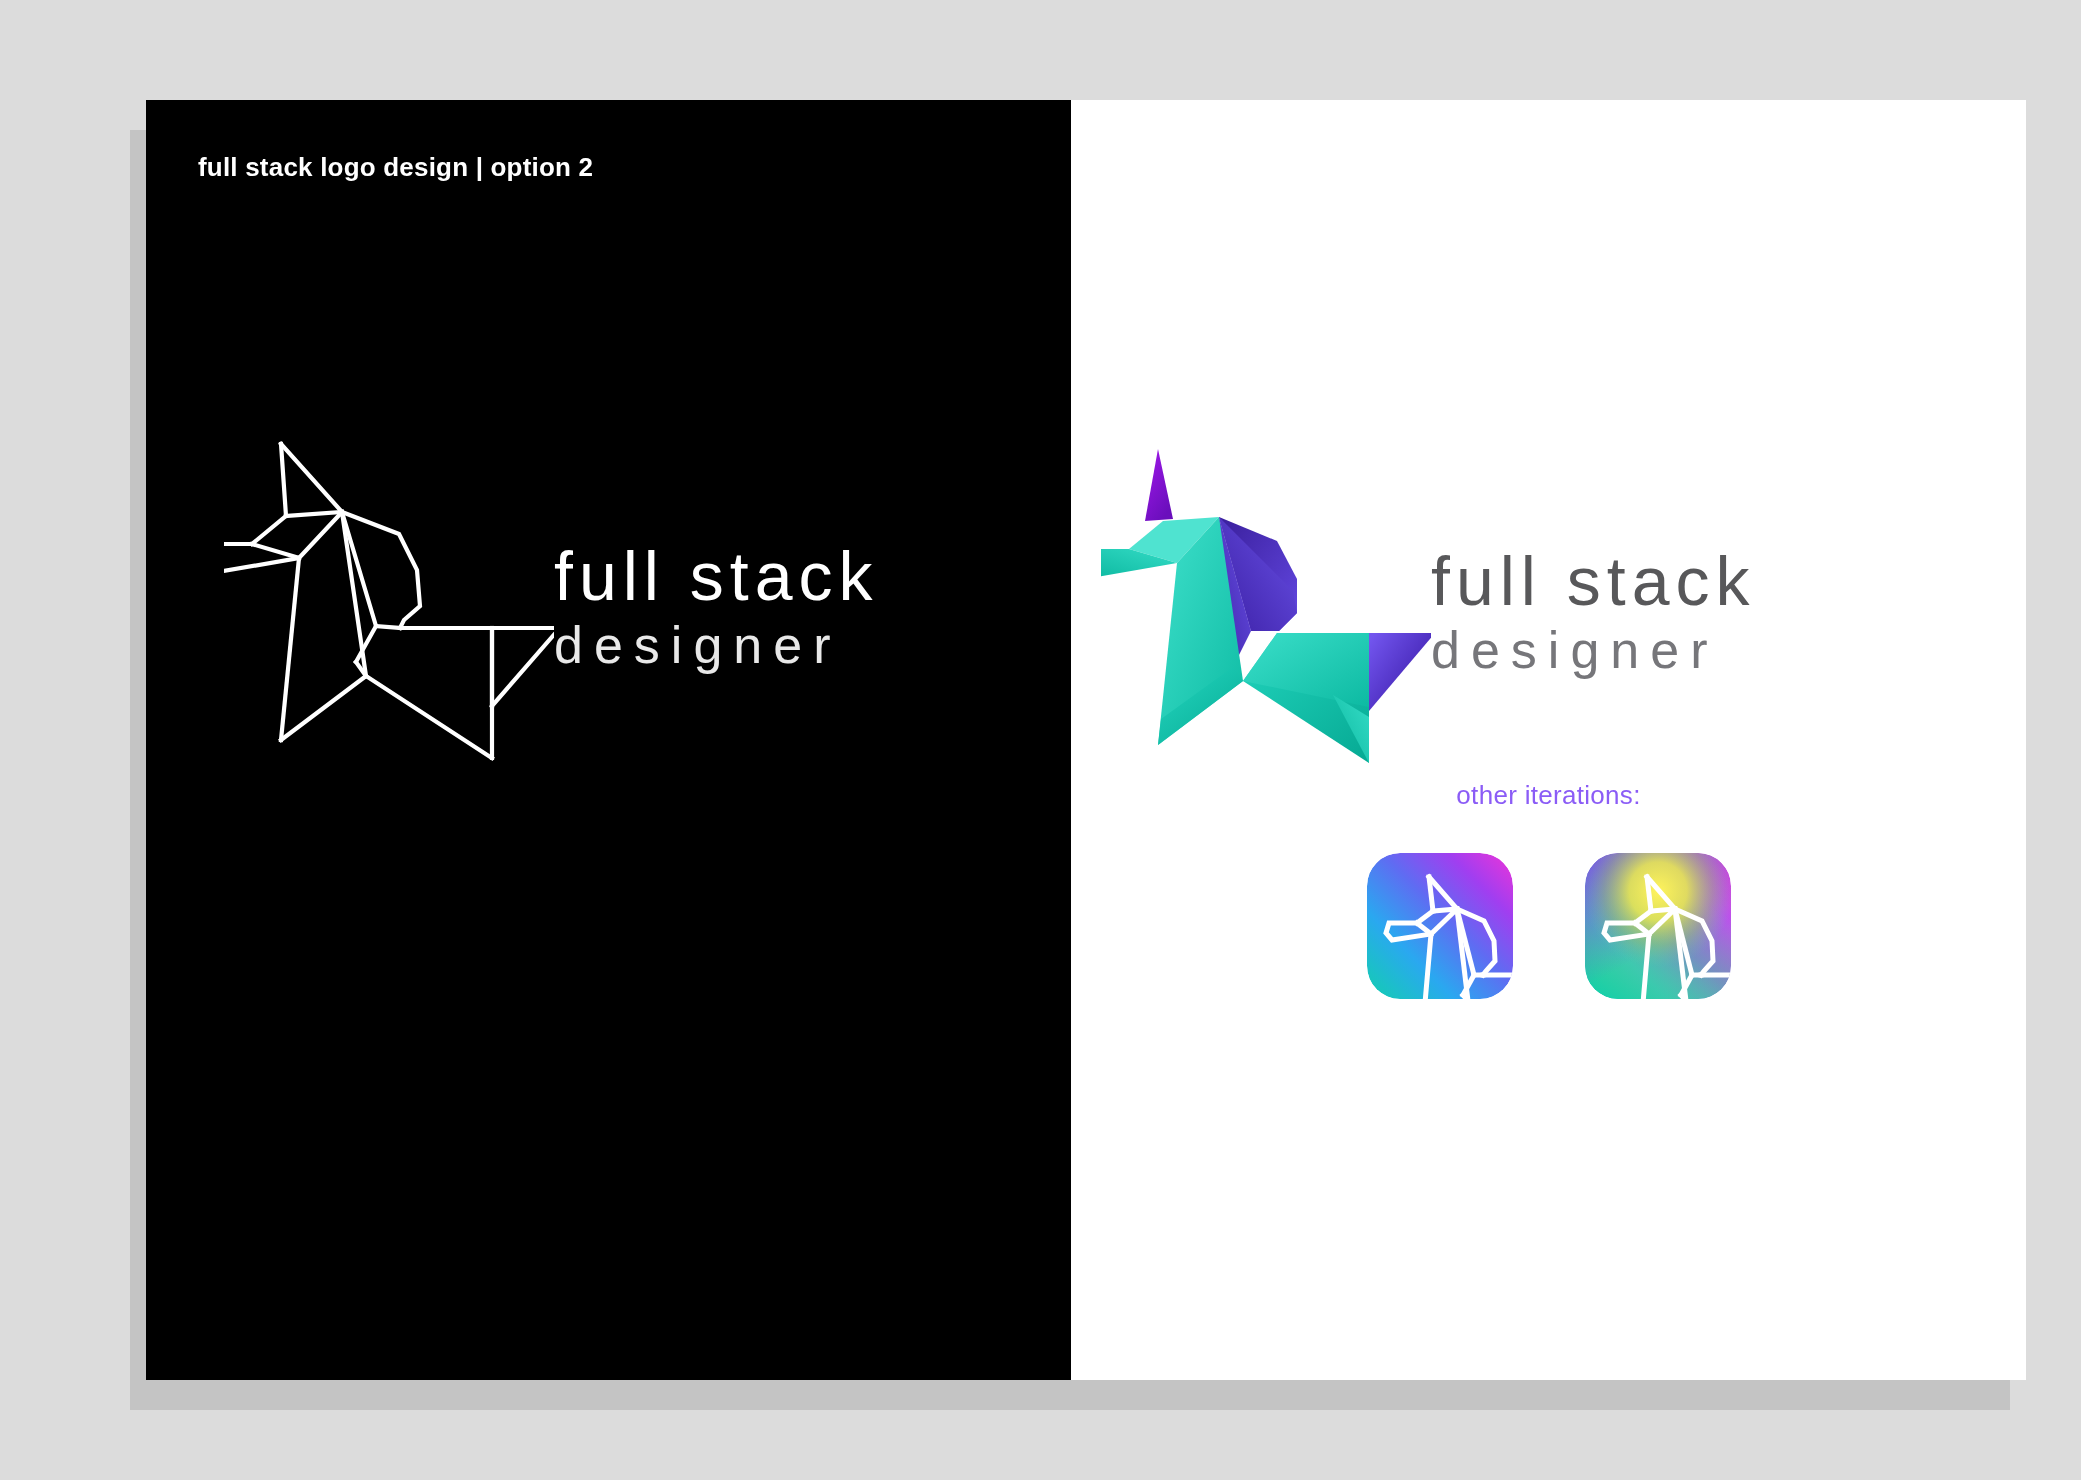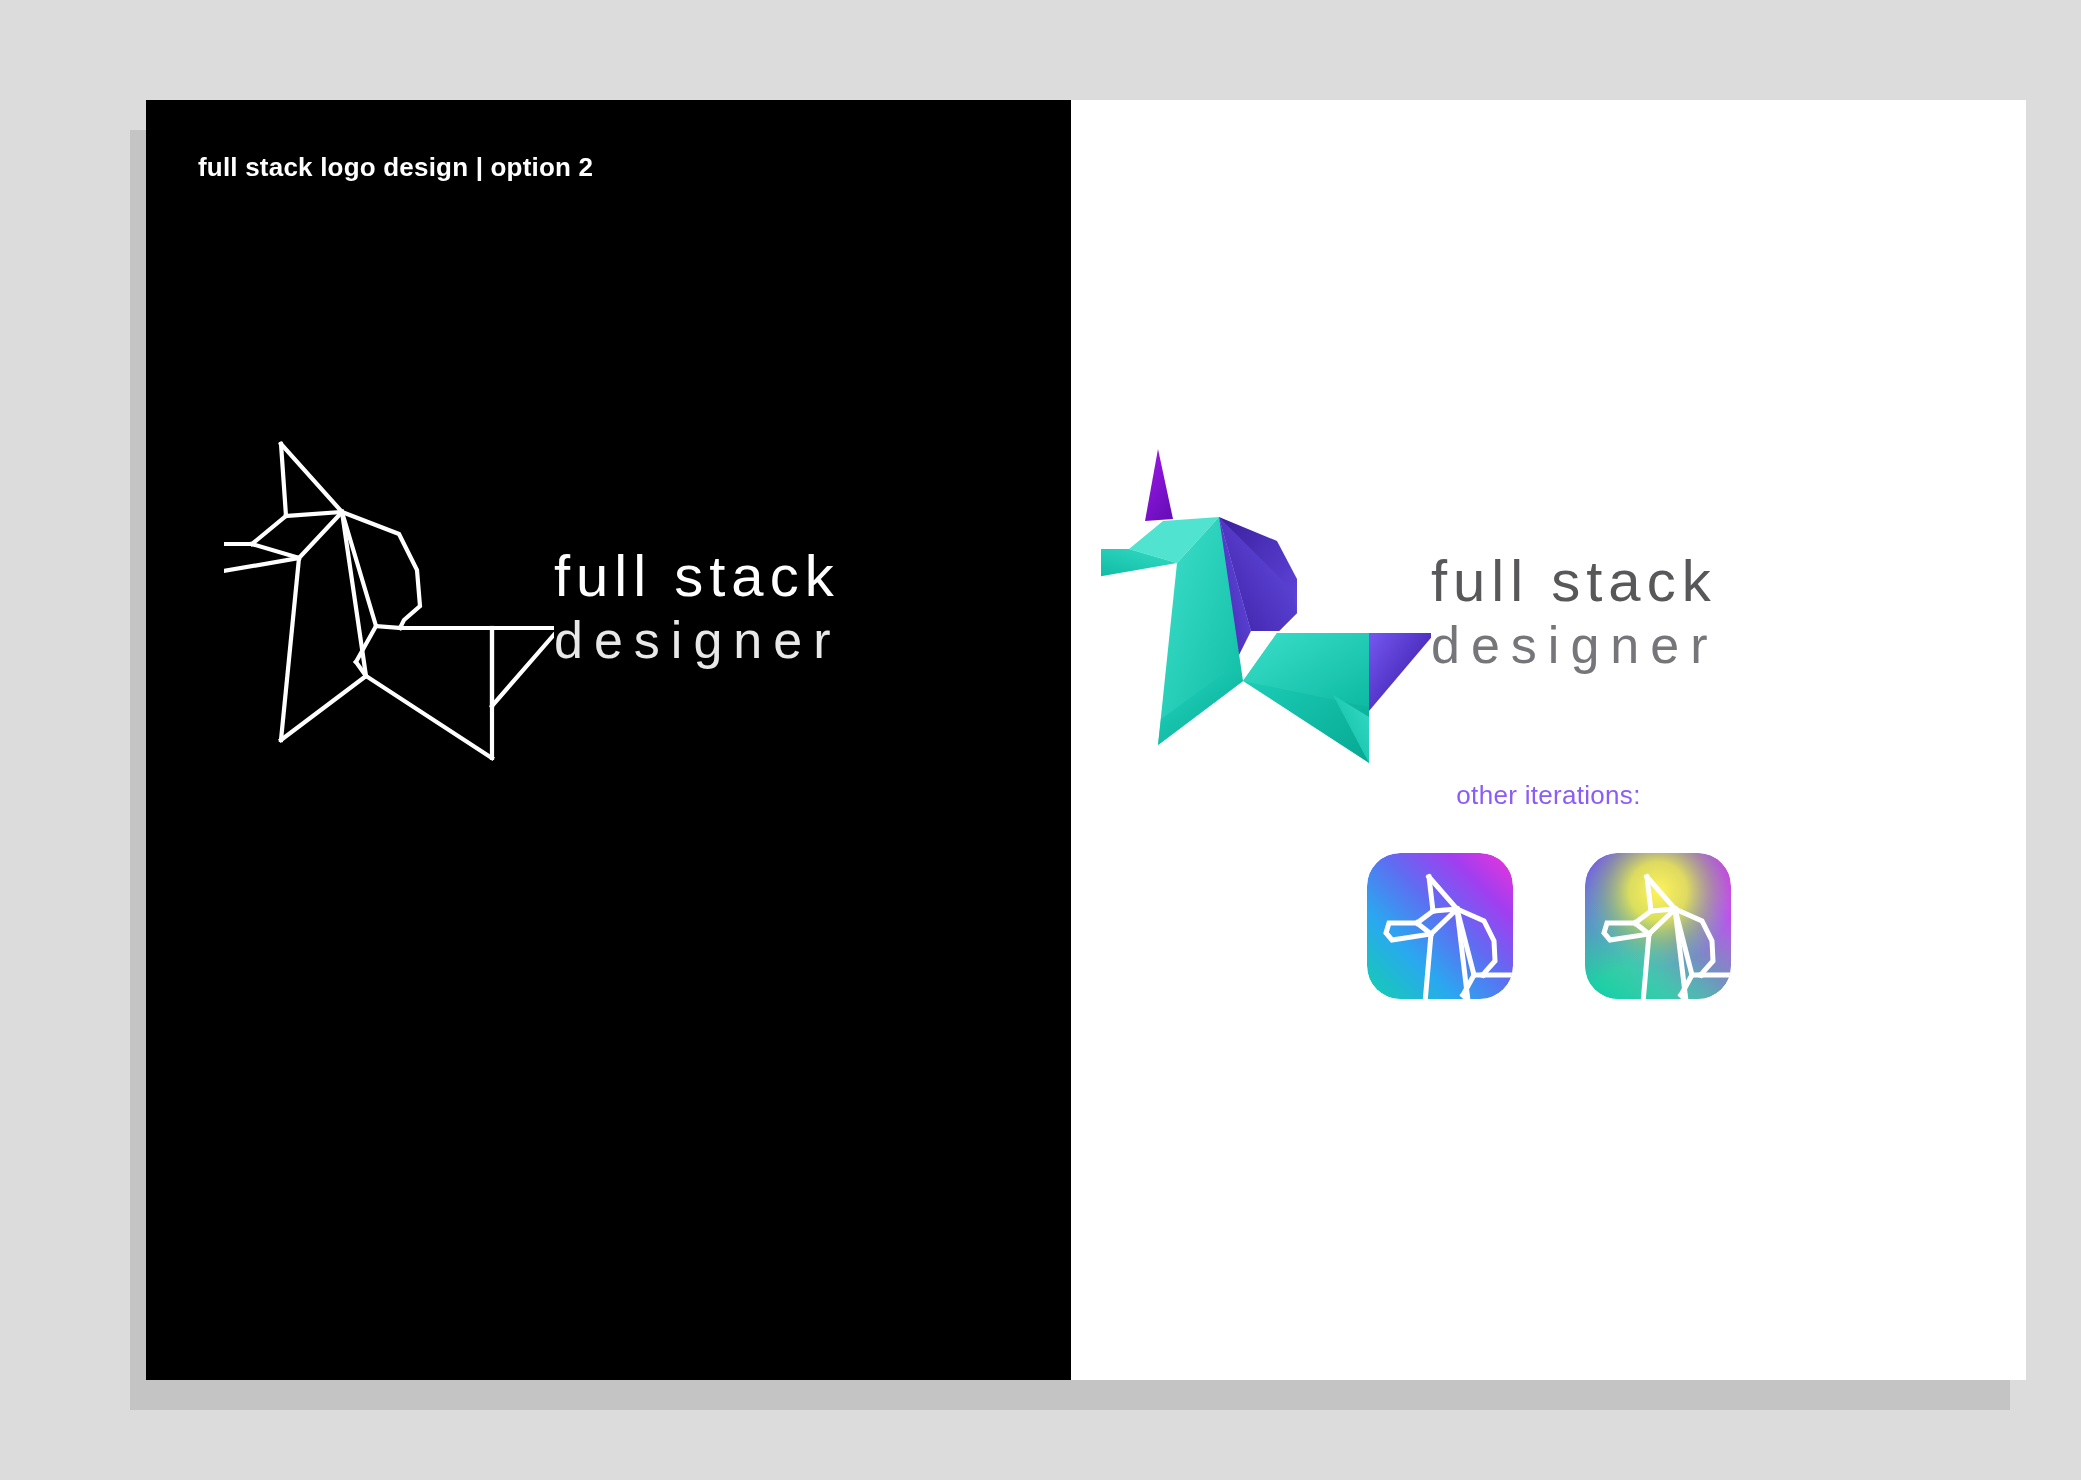--- a/index.html
+++ b/index.html
@@ -81,21 +81,21 @@
   }
   .mark {
     flex: 0 0 auto;
   }
   .wordmark {
     display: flex;
     flex-direction: column;
     justify-content: center;
   }
   .wm-primary {
-    font-size: 58px;
+    font-size: 68px;
     font-weight: 300;
     letter-spacing: 6px;
     line-height: 1.0;
     white-space: nowrap;
   }
   .wm-secondary {
     font-size: 52px;
     font-weight: 200;
     letter-spacing: 11px;
     line-height: 1.05;

